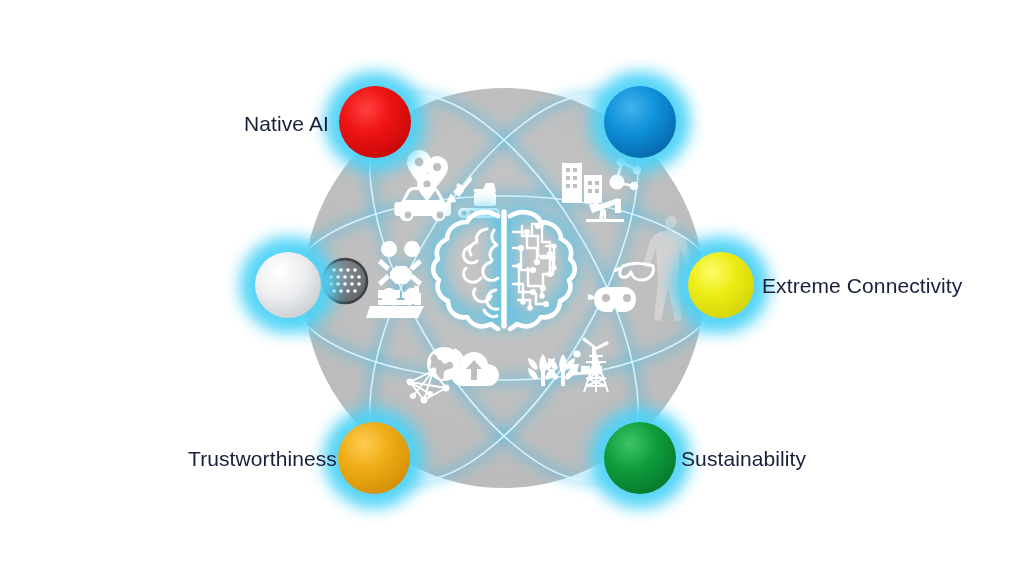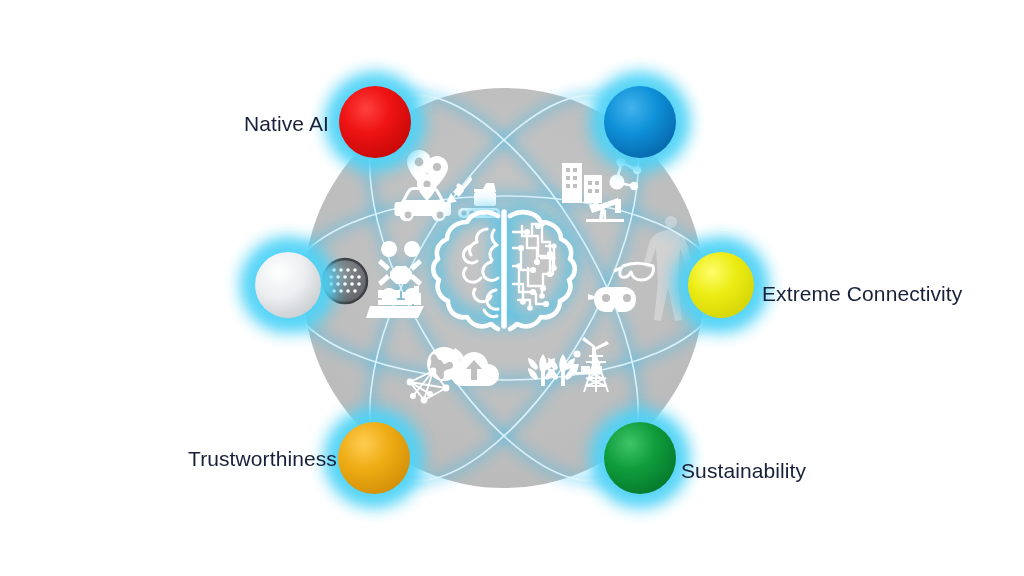--- a/index.html
+++ b/index.html
@@ -33,23 +33,23 @@
     font-size: 21px;
     font-weight: 400;
     color: #18203a;
     white-space: nowrap;
     letter-spacing: .1px;
     line-height: 1;
   }
   .lbl-native-ai      { left: 244px; top: 113px; }
   .lbl-networked      { left: 700px; top: 113px; }
   .lbl-ntn            { left: 94px;  top: 275px; }
-  .lbl-extreme        { left: 762px; top: 283px; }
+  .lbl-extreme        { left: 762px; top: 275px; }
   .lbl-trust          { left: 188px; top: 448px; }
-  .lbl-sustain        { left: 681px; top: 448px; margin-top: 12px; }
+  .lbl-sustain        { left: 681px; top: 448px; }
 </style>
 </head>
 <body>
 
 <div id="stage">
 
   <svg class="diagram" viewBox="0 0 1024 576">
     <defs>
 
       <filter id="nodeGlow" x="-120%" y="-120%" width="340%" height="340%">

